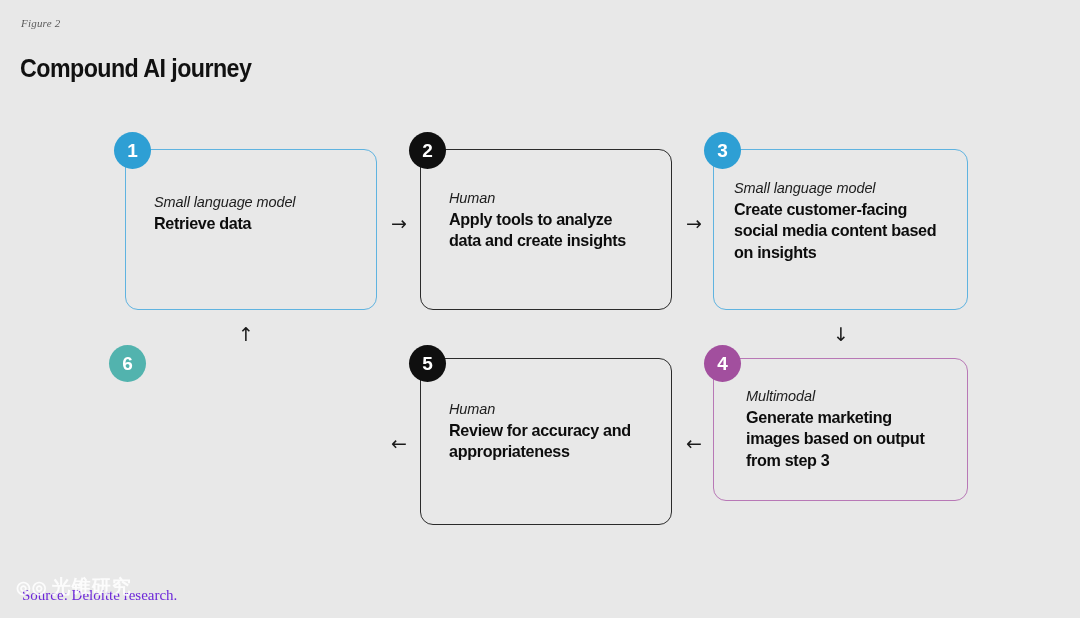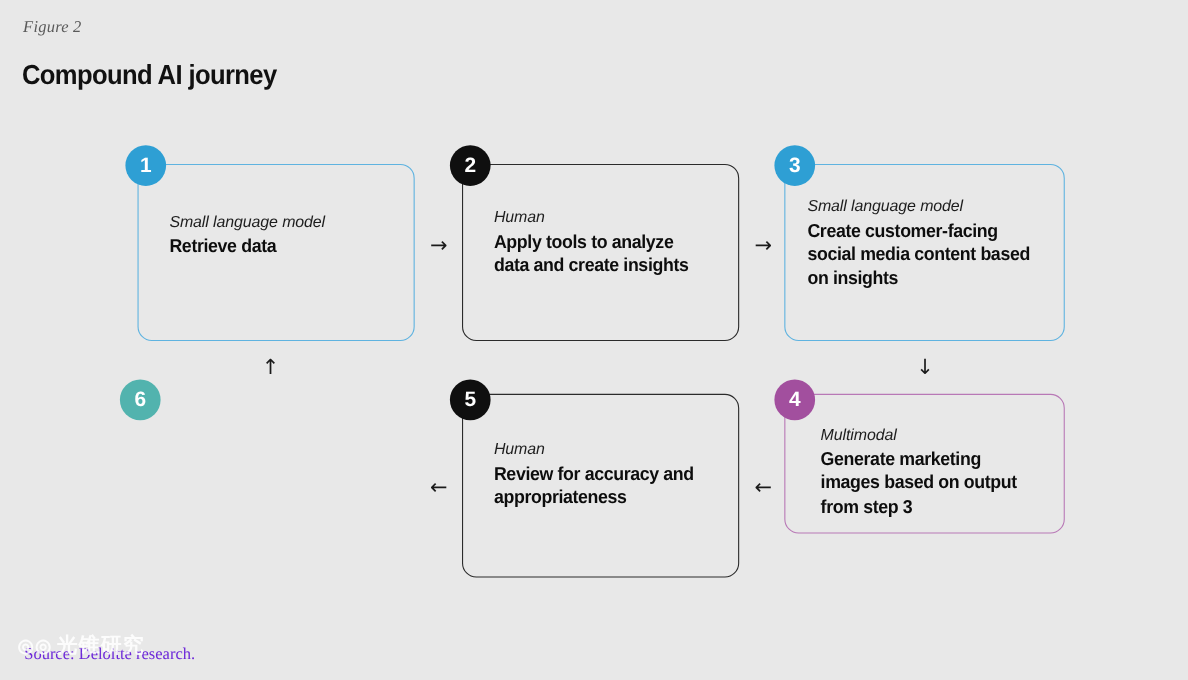--- a/index.html
+++ b/index.html
@@ -19,21 +19,21 @@
     inset: 0;
   }
 
   
   .fig-label {
     position: absolute;
     left: 21px;
     top: 17px;
     font-family: "Liberation Serif", serif;
     font-style: italic;
-    font-size: 15px;
+    font-size: 11px;
     color: #5a5a5a;
     letter-spacing: 0.2px;
   }
   .fig-title {
     position: absolute;
     left: 20px;
     top: 54px;
     font-family: "Liberation Sans", sans-serif;
     font-weight: bold;
     font-size: 25px;
@@ -157,21 +157,21 @@
   <div class="step-badge" style="left:409px; top:132px; background:#0f0f0f;">2</div>
 
   <div class="step-box" style="left:713px; top:149px; width:255px; height:161px; border-color:#5fb3e0;">
     <div class="step-body" style="top:30px; left:20px; right:12px;">
       <div class="step-kicker">Small language model</div>
       <div class="step-text">Create customer-facing social media content based on insights</div>
     </div>
   </div>
   <div class="step-badge" style="left:704px; top:132px; background:#2e9fd4;">3</div>
 
-  <div class="step-box" style="left:713px; top:358px; width:255px; height:127px; border-color:#b878b6;">
+  <div class="step-box" style="left:713px; top:358px; width:255px; height:143px; border-color:#b878b6;">
     <div class="step-body" style="top:29px; left:32px; right:12px;">
       <div class="step-kicker">Multimodal</div>
       <div class="step-text">Generate marketing images based on output from step 3</div>
     </div>
   </div>
   <div class="step-badge" style="left:704px; top:345px; background:#a24f9e;">4</div>
 
   <div class="step-box" style="left:420px; top:358px; width:252px; height:167px; border-color:#2b2b2b;">
     <div class="step-body" style="top:42px;">
       <div class="step-kicker">Human</div>

